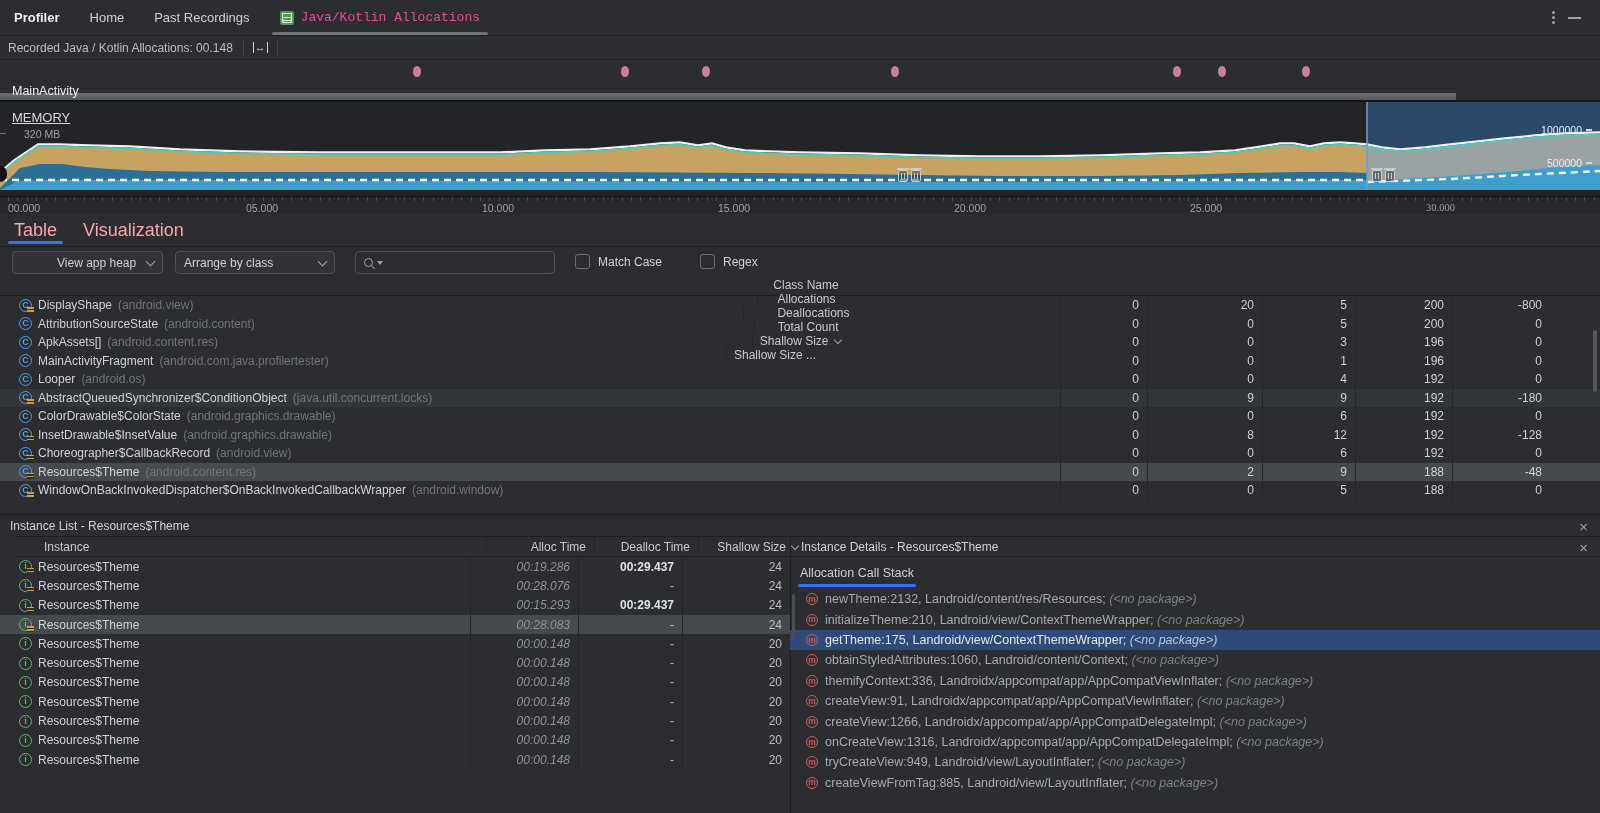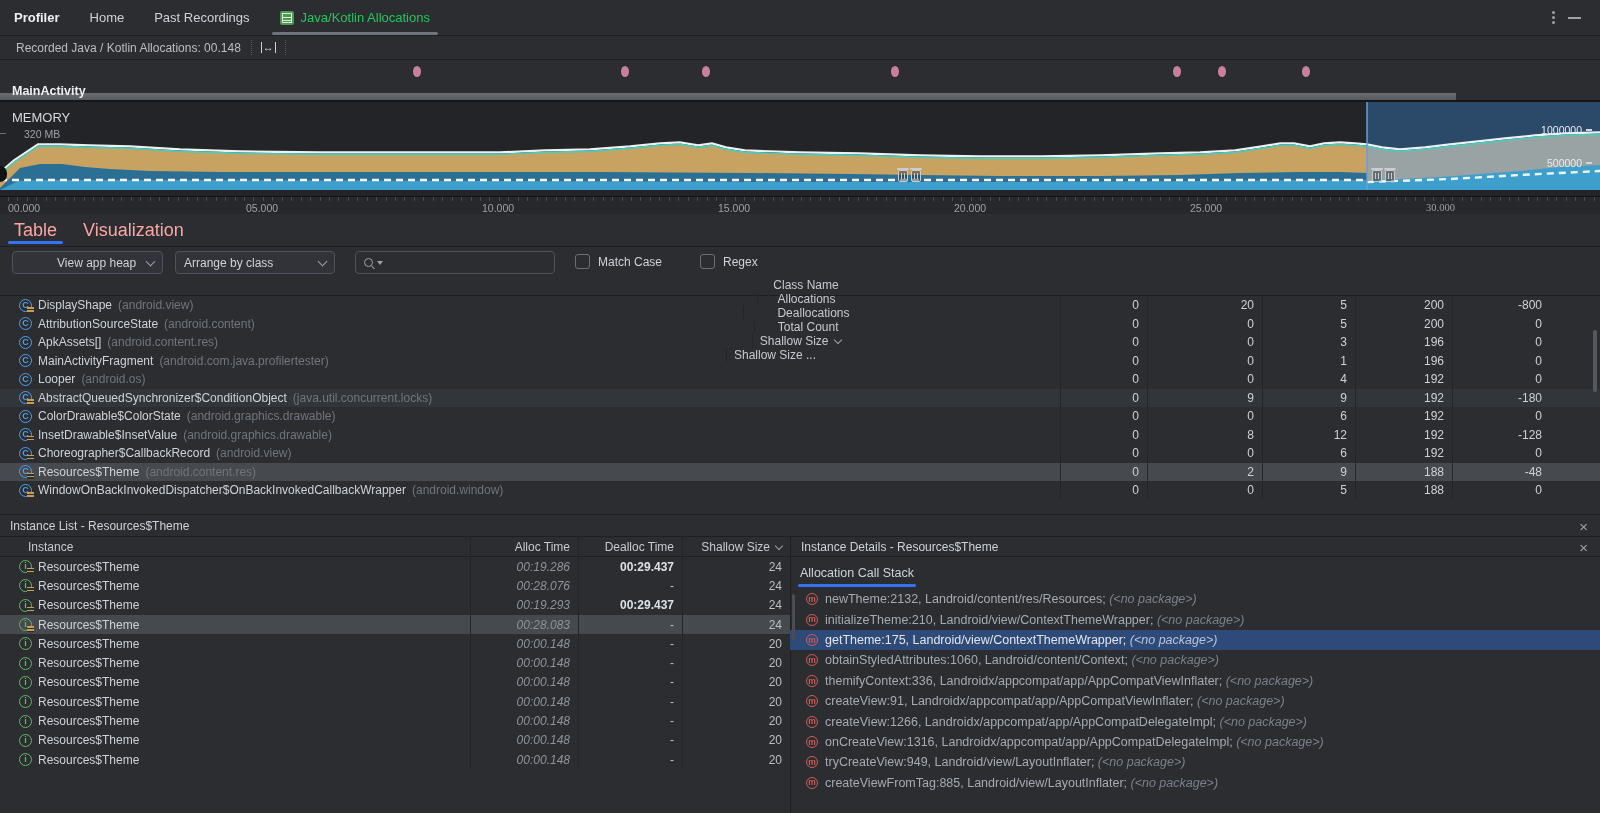--- a/index.html
+++ b/index.html
@@ -4,49 +4,49 @@
 <style>
   html,body{margin:0;padding:0;background:#1e1f22;}
   #app{position:relative;width:1600px;height:813px;background:#2b2d30;overflow:hidden;
        font-family:"Liberation Sans","DejaVu Sans",sans-serif;font-size:12px;color:#bcbec4;}
 
   
   .tabbar{position:absolute;top:0;left:0;width:1600px;height:36px;display:flex;align-items:center;
           gap:30px;padding-left:14px;box-sizing:border-box;border-bottom:1px solid #1e1f22;}
   .nav{font-size:13px;color:#ced2d8;cursor:default;}
   .nav.bold{font-weight:700;color:#eef0f3;}
-  .session-tab{display:flex;align-items:center;gap:7px;position:relative;height:100%;font-size:13px;color:#22c55e;}
+  .session-tab{display:flex;align-items:center;gap:7px;position:relative;height:100%;font-size:13px;color:#ec4899;font-family:Liberation Mono, monospace;}
   .session-tab::after{content:'';position:absolute;left:-8px;right:-8px;bottom:0;height:3px;background:#6e727a;border-radius:2px;}
   .alloc-icon{width:14px;height:14px;background:#4d9950;border-radius:2px;position:relative;flex:none;}
   .alloc-icon::before{content:'';position:absolute;inset:2px;border:1px solid rgba(255,255,255,.8);}
   .alloc-icon::after{content:'';position:absolute;left:2px;right:2px;top:6px;height:1px;background:rgba(255,255,255,.8);box-shadow:0 3px 0 rgba(255,255,255,.8);}
   .kebab{position:absolute;left:1552px;top:16px;width:3px;height:3px;background:#9da1a8;border-radius:50%;
          box-shadow:0 -5px 0 #9da1a8,0 5px 0 #9da1a8;}
   .minbar{position:absolute;left:1568px;top:17px;width:13px;height:2px;background:#9da1a8;}
 
   
   .recordbar{position:absolute;top:36px;left:0;width:1600px;height:24px;display:flex;align-items:center;
-             padding-left:16px;box-sizing:border-box;border-bottom:1px solid #1e1f22;color:#bcbec4;}
+             padding-left:8px;box-sizing:border-box;border-bottom:1px solid #1e1f22;color:#bcbec4;}
   .fitwrap{margin-left:10px;padding:2px 9px;border-left:1px dotted #55585f;border-right:1px dotted #55585f;
            display:flex;align-items:center;}
   .fit-ic{font-size:11px;line-height:11px;color:#cfd2d8;border-left:1.5px solid #cfd2d8;border-right:1.5px solid #cfd2d8;padding:0 1px;}
 
   
   .events{position:absolute;top:60px;left:0;width:1600px;height:23px;}
   .dot{position:absolute;top:6px;width:8px;height:11px;border-radius:50%;background:#c9819b;}
 
   
-  .activityrow{position:absolute;top:83px;left:0;width:1456px;height:17px;font-weight:bold;}
+  .activityrow{position:absolute;top:83px;left:0;width:1456px;height:17px;}
   .activity-bar{position:absolute;top:10px;left:0;right:0;height:8px;background:linear-gradient(#6a6d72,#53565b);}
   .activity-label{position:absolute;top:1px;left:12px;color:#eceef1;font-size:12.5px;z-index:2;}
 
   
   .chart{position:absolute;top:100px;left:0;width:1600px;height:94px;background:#222427;border-top:2px solid #151619;}
   .chart svg{position:absolute;top:0;left:0;}
-  .mem-title{position:absolute;left:12px;top:8px;color:#d5d8dd;font-size:13px;z-index:3;}
+  .mem-title{position:absolute;left:12px;top:8px;color:#d5d8dd;font-size:13px;z-index:3;text-decoration:underline;}
   .mem-max{position:absolute;left:24px;top:26px;color:#9da1a8;font-size:10.5px;z-index:3;}
   .tickdash{position:absolute;left:0;top:31px;width:6px;height:1px;background:#6a6e74;z-index:3;}
   .sel-label{position:absolute;right:18px;color:#e8eaee;font-size:10.5px;z-index:3;}
   .sel-label::after{content:'';position:absolute;right:-10px;top:5px;width:6px;height:1.5px;background:#d2d6da;}
   .gcgroup{position:absolute;top:68px;display:flex;gap:3px;z-index:3;}
   .gc{width:10px;height:12px;border:1px solid #c9cdd1;border-radius:2px;position:relative;background:rgba(42,47,53,.45);box-sizing:border-box;}
   .gc::before{content:'';position:absolute;left:-2px;right:-2px;top:-3px;height:2px;background:#c9cdd1;border-radius:1px;}
   .gc::after{content:'';position:absolute;left:2px;top:2px;bottom:2px;width:1px;background:#c9cdd1;box-shadow:3px 0 0 #c9cdd1;}
   .handle{position:absolute;left:0;top:64px;width:7px;height:16px;background:#111214;border-radius:0 9px 9px 0;z-index:3;}
 
@@ -104,21 +104,21 @@
   .ic-ring.blue{border:1px solid #509ee8;color:#509ee8;}
   .ic-ring.green{border:1px solid #5fb865;color:#5fb865;}
   .ic-ring.red{border:1px solid #d05b56;color:#d05b56;width:12px;height:12px;font-size:8.5px;}
   .badge{position:absolute;right:-3px;bottom:-2px;width:7px;height:6px;
          background:repeating-linear-gradient(#cf9e43 0 1.5px,#2b2d30 1.5px 3px);}
 
   
   .ilist-title{position:absolute;top:514px;left:0;width:1600px;height:22px;border-top:1px solid #1e1f22;
                display:flex;align-items:center;padding-left:10px;box-sizing:border-box;color:#ced2d8;background:#2b2d30;}
   .xbtn{position:absolute;right:12px;color:#9da1a8;font-size:15px;line-height:1;top:50%;transform:translateY(-50%);cursor:default;}
-  .ith{position:absolute;top:536px;left:0;width:790px;height:21px;display:flex;align-items:center;
+  .ith{position:absolute;top:536px;left:16px;width:790px;height:21px;display:flex;align-items:center;
        border-top:1px solid #1e1f22;border-bottom:1px solid #1e1f22;box-sizing:border-box;color:#c6c9cf;padding-left:16px;}
   .iw-name{flex:1;padding-left:12px;} .iw-alloc{width:108px;} .iw-dealloc{width:104px;} .iw-shallow{width:108px;}
   .irows{position:absolute;top:557px;left:0;width:790px;}
   .irow{height:19.3px;display:flex;align-items:center;}
   .irow.sel{background:#46494d;}
   .irow .namec{flex:1;padding-left:19px;gap:6px;display:flex;align-items:center;height:100%;box-sizing:border-box;color:#ced2d8;}
   .irow .num, .ith .num{justify-content:flex-end;padding-right:8px;border-left:1px solid #242629;display:flex;align-items:center;height:100%;box-sizing:border-box;}
   .italic{font-style:italic;color:#8e929a;}
   .strong{font-weight:700;color:#dde1e6;}
 
@@ -422,21 +422,21 @@
         </div>
         <div class="num iw-alloc italic">00:28.076</div>
         <div class="num iw-dealloc">-</div>
         <div class="num iw-shallow">24</div>
       </div>
       <div class="irow">
         <div class="namec">
           <span class="ic-ring green">i<i class="badge"></i></span>
           <span class="cname">Resources$Theme</span>
         </div>
-        <div class="num iw-alloc italic">00:19.293</div>
+        <div class="num iw-alloc italic">00:15.293</div>
         <div class="num iw-dealloc strong">00:29.437</div>
         <div class="num iw-shallow">24</div>
       </div>
       <div class="irow sel">
         <div class="namec">
           <span class="ic-ring green">i<i class="badge"></i></span>
           <span class="cname">Resources$Theme</span>
         </div>
         <div class="num iw-alloc italic">00:28.083</div>
         <div class="num iw-dealloc">-</div>

